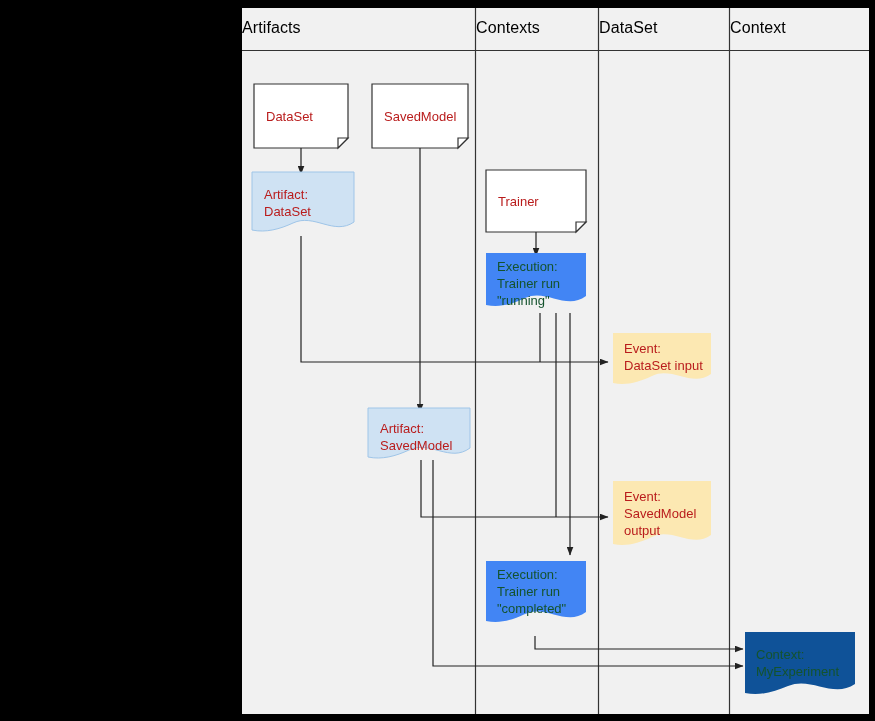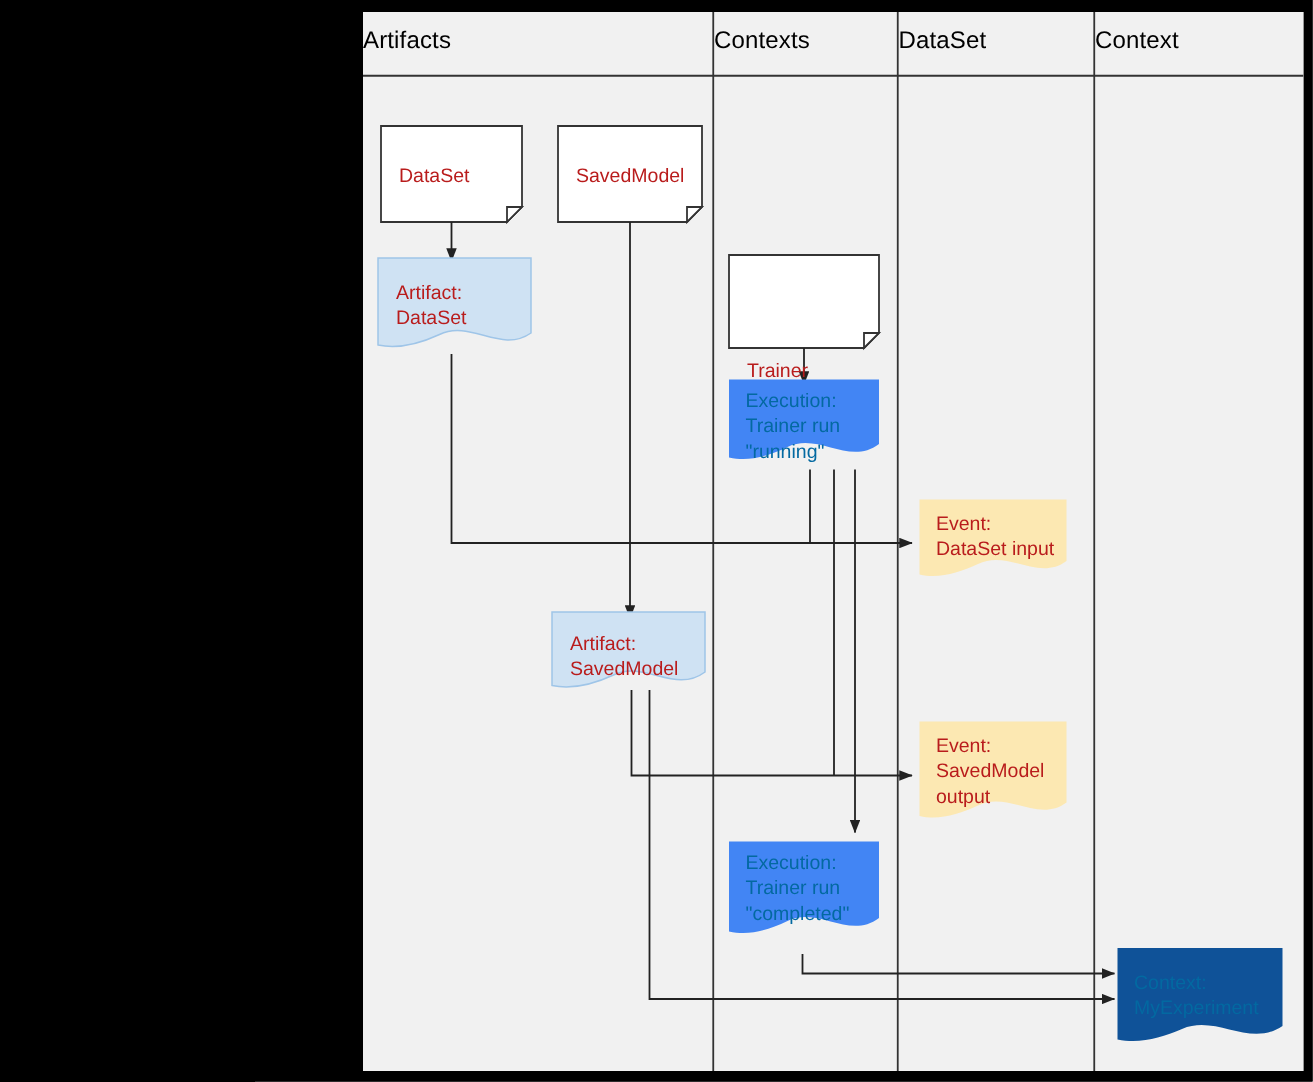--- a/index.html
+++ b/index.html
@@ -43,21 +43,21 @@
     white-space: nowrap;
   }
   .node-label {
     position: absolute;
     font-size: 13px;
     line-height: 17px;
     white-space: pre-line;
     pointer-events: none;
   }
   .label-dark { color: #b91c1c; }
-  .label-light { color: #0369a1; }
+  .label-light { color: #14532d; }
 </style>
 </head>
 <body>
 
 <div id="screenshot">
   <div id="diagram-canvas">
 
     <svg id="diagram-svg" viewBox="0 0 627 706">
       <defs>
         <marker id="arrowhead" markerWidth="9" markerHeight="7" refX="8.5" refY="3.5" orient="auto" markerUnits="userSpaceOnUse">
@@ -127,21 +127,21 @@
 
     <div class="lane-title" style="left:0px; top:11px; width:233px;">Artifacts</div>
     <div class="lane-title" style="left:234px; top:11px; width:122px;">Contexts</div>
     <div class="lane-title" style="left:357px; top:11px; width:130px;">DataSet</div>
     <div class="lane-title" style="left:488px; top:11px; width:139px;">Context</div>
 
     <div class="node-label label-dark" style="left:24px; top:100px; width:90px;">DataSet</div>
 
     <div class="node-label label-dark" style="left:142px; top:100px; width:90px;">SavedModel</div>
 
-    <div class="node-label label-dark" style="left:256px; top:185px; width:90px;margin-top:45px;">Trainer</div>
+    <div class="node-label label-dark" style="left:256px; top:185px; width:90px;">Trainer</div>
 
     <div class="node-label label-dark" style="left:22px; top:178px; width:96px;">Artifact:
 DataSet</div>
 
     <div class="node-label label-dark" style="left:138px; top:412px; width:96px;">Artifact:
 SavedModel</div>
 
     <div class="node-label label-light" style="left:255px; top:250px; width:96px;">Execution:
 Trainer run
 "running"</div>

